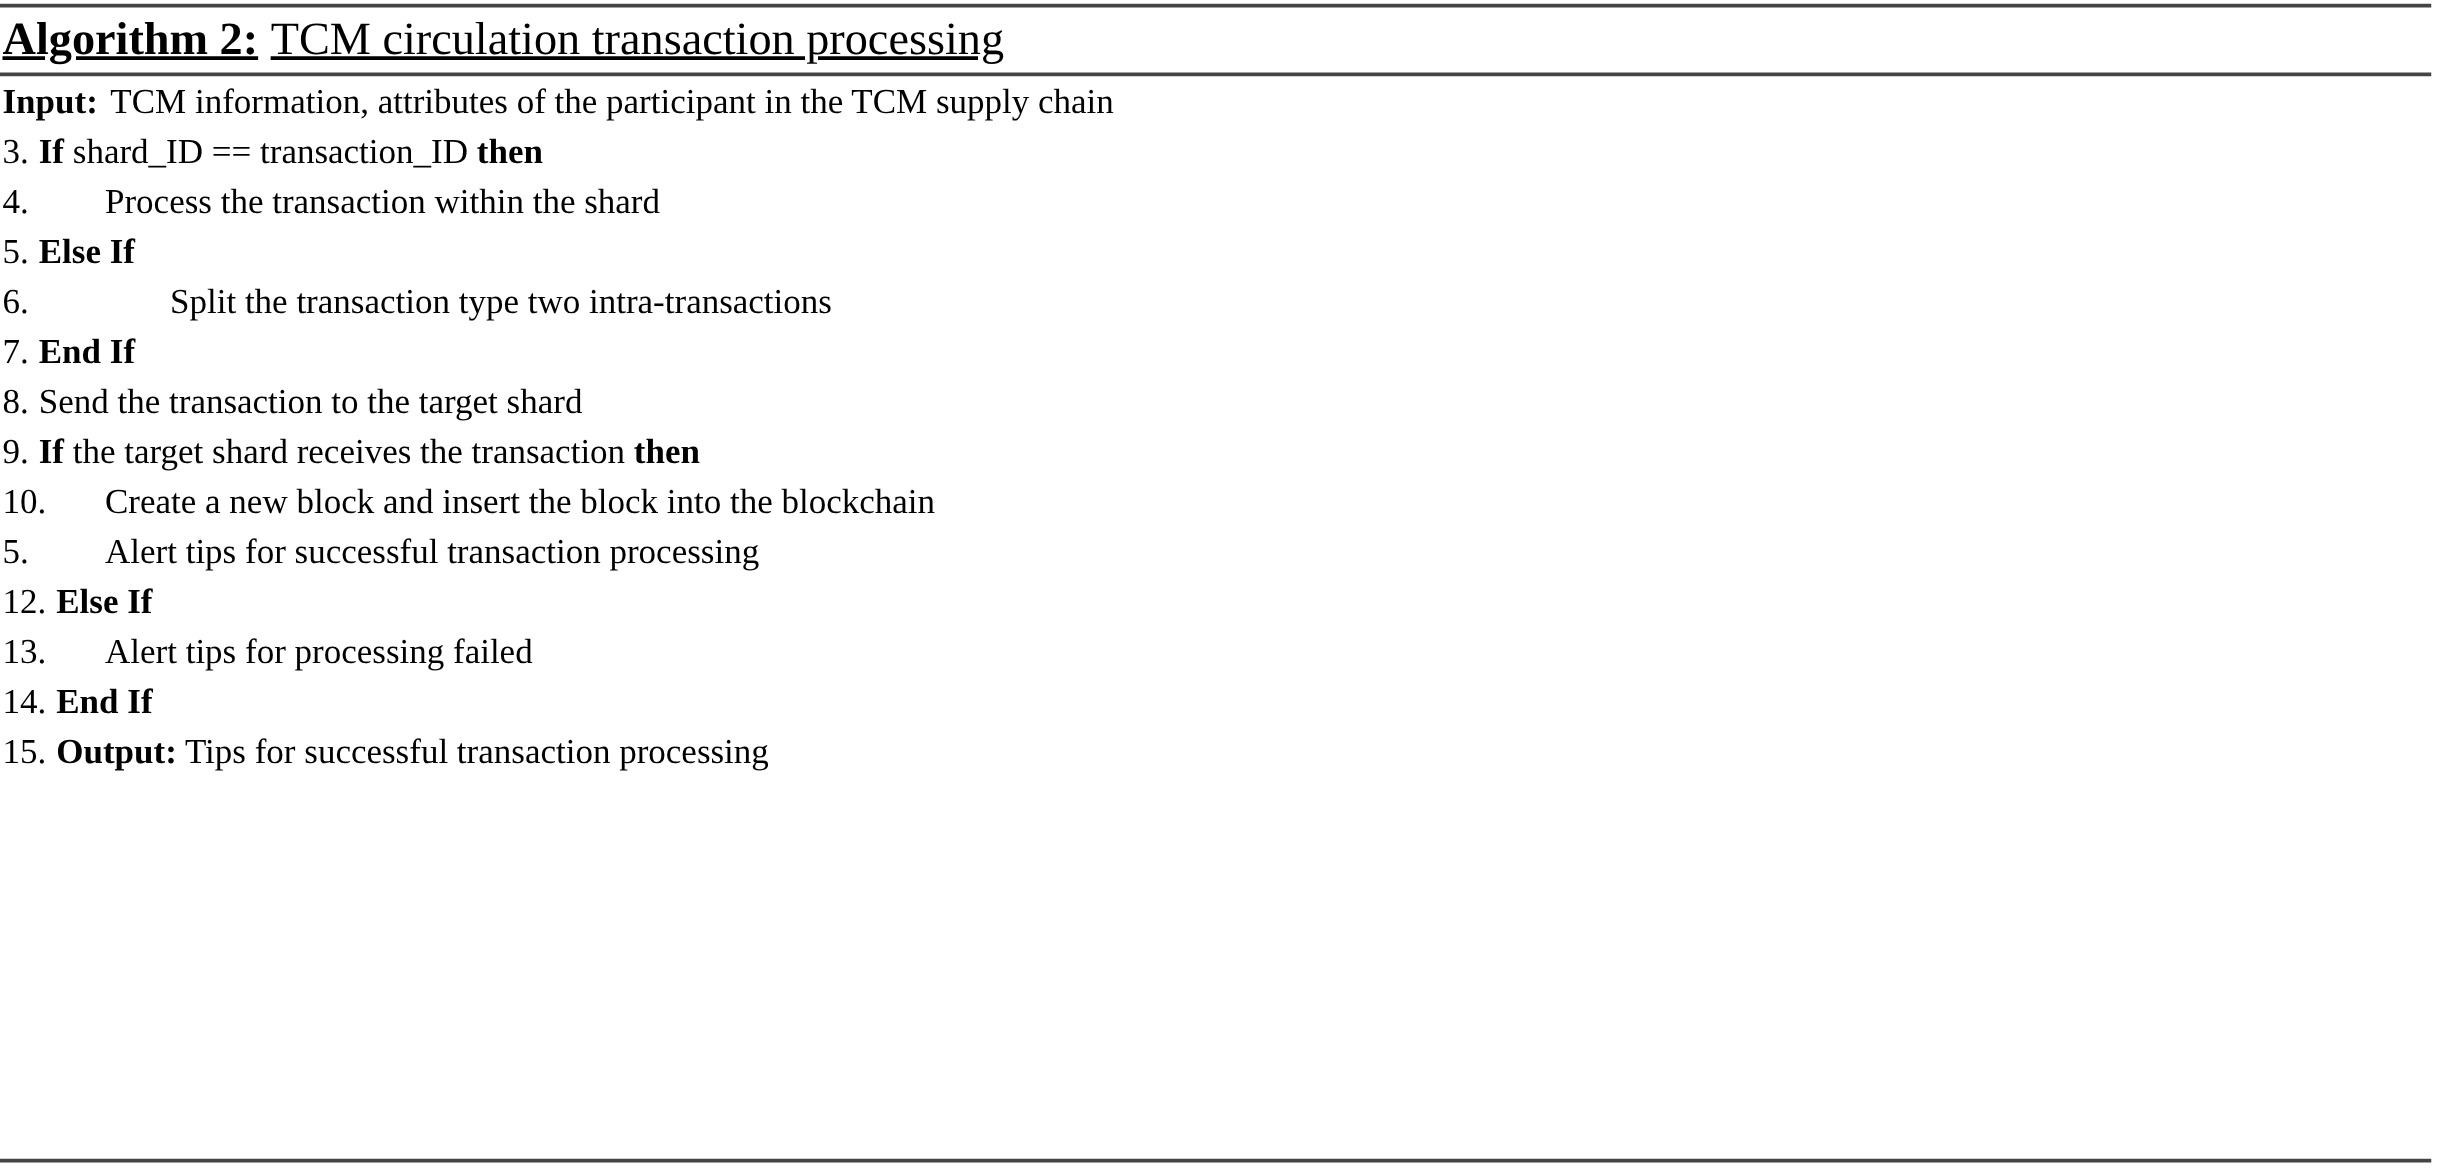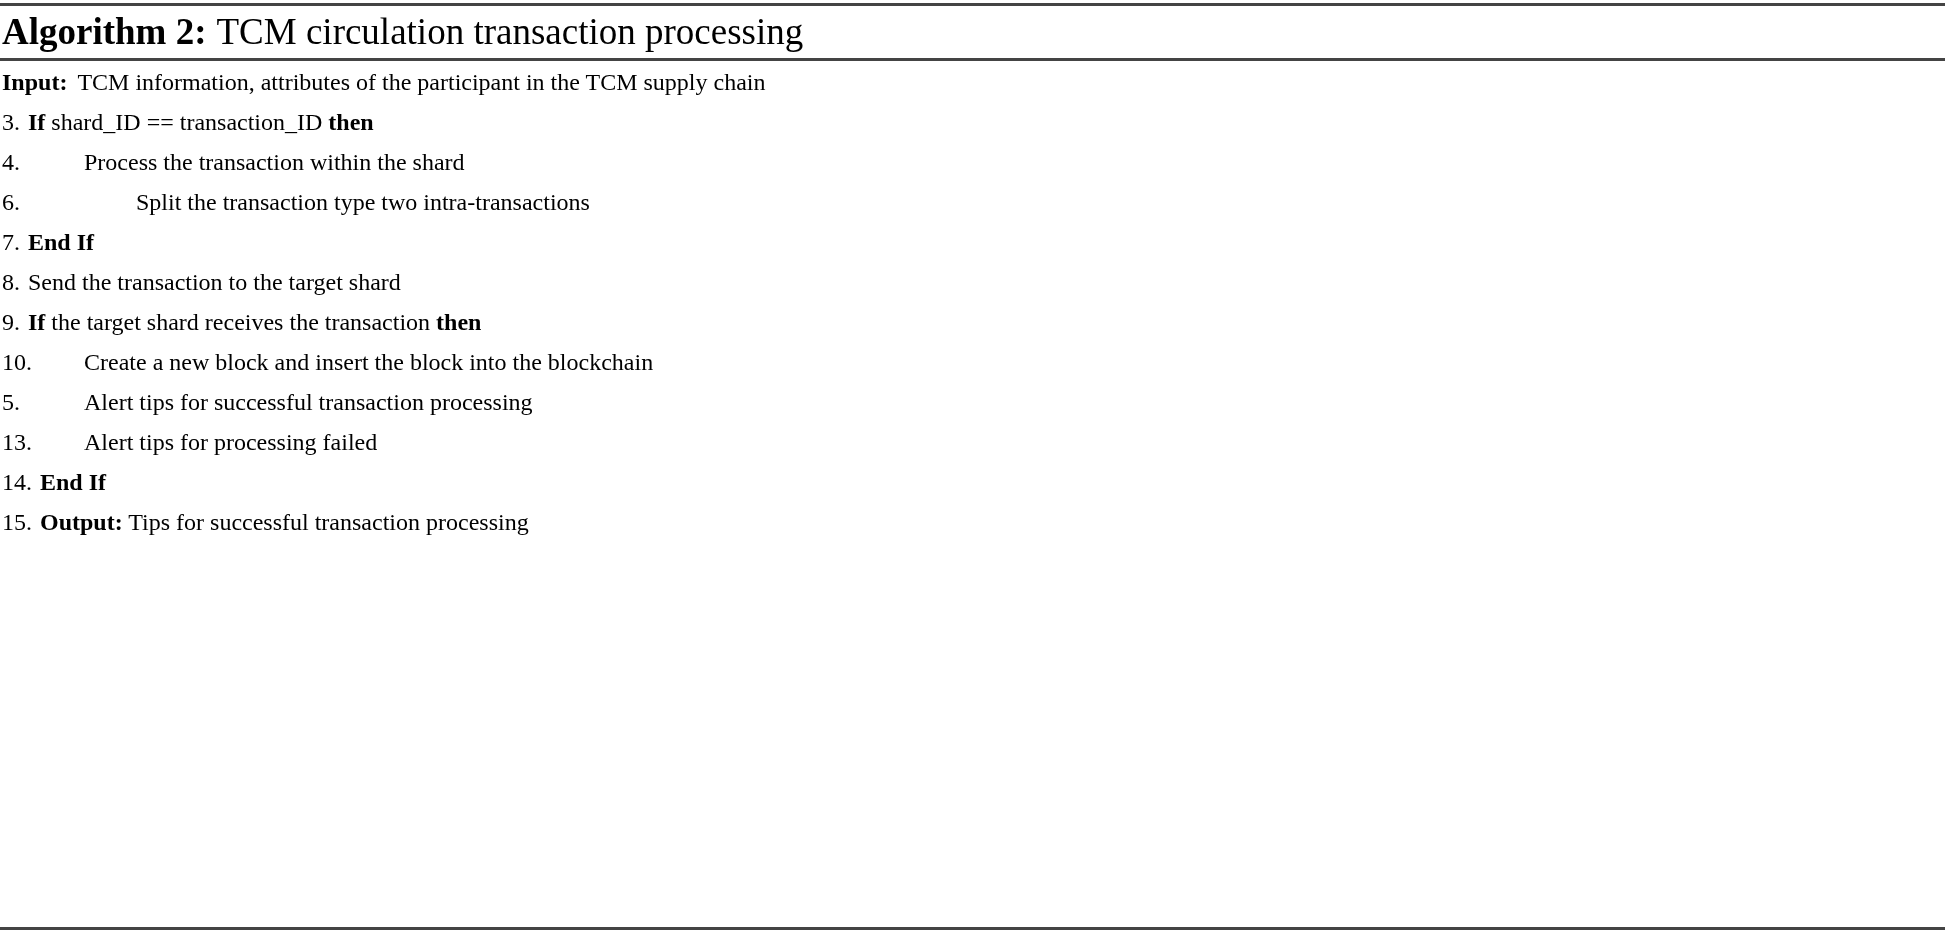--- a/index.html
+++ b/index.html
@@ -52,40 +52,41 @@
 
   
   .algo-caption {
     position: absolute;
     left: 2px;
     top: 9px;
     height: 46px;
     line-height: 46px;
     font-size: 37px;
     white-space: nowrap;
+    text-decoration: underline;
   }
   .algo-caption .caption-label {
     font-weight: bold;
   }
   .algo-caption .caption-title {
     font-weight: normal;
   }
 
   
   .algo-body {
     position: absolute;
     left: 2px;
     top: 62px;
     width: 1945px;
   }
 
   .algo-line {
     height: 40px;
     line-height: 40px;
-    font-size: 24px;
+    font-size: 28px;
     white-space: nowrap;
     display: block;
   }
 
   .ln {
     display: inline-block;
     font-weight: normal;
     vertical-align: baseline;
   }
   
@@ -113,26 +114,28 @@
 
   <div class="algo-body">
 
     <div class="algo-line indent-0">
       <span class="kw">Input:</span><span class="sp"></span><span class="txt">TCM information, attributes of the participant in the TCM supply chain</span>
     </div>
 
     <div id="algo-lines-host">
         <div class="algo-line indent-0"><span class="ln">3.</span><span class="kw">If</span><span class="txt"> shard_ID == transaction_ID </span><span class="kw">then</span></div>
         <div class="algo-line indent-1"><span class="ln">4.</span><span class="txt">Process the transaction within the shard</span></div>
+        <div class="algo-line indent-0"><span class="ln">5.</span><span class="kw">Else If</span></div>
         <div class="algo-line indent-2"><span class="ln">6.</span><span class="txt">Split the transaction type two intra-transactions</span></div>
         <div class="algo-line indent-0"><span class="ln">7.</span><span class="kw">End If</span></div>
         <div class="algo-line indent-0"><span class="ln">8.</span><span class="txt">Send the transaction to the target shard</span></div>
         <div class="algo-line indent-0"><span class="ln">9.</span><span class="kw">If</span><span class="txt"> the target shard receives the transaction </span><span class="kw">then</span></div>
         <div class="algo-line indent-1"><span class="ln">10.</span><span class="txt">Create a new block and insert the block into the blockchain</span></div>
         <div class="algo-line indent-1"><span class="ln">5.</span><span class="txt">Alert tips for successful transaction processing</span></div>
+        <div class="algo-line indent-0"><span class="ln">12.</span><span class="kw">Else If</span></div>
         <div class="algo-line indent-1"><span class="ln">13.</span><span class="txt">Alert tips for processing failed</span></div>
         <div class="algo-line indent-0"><span class="ln">14.</span><span class="kw">End If</span></div>
         <div class="algo-line indent-0"><span class="ln">15.</span><span class="kw">Output:</span><span class="txt"> Tips for successful transaction processing</span></div>
       </div>
 
   </div>
 
   <div class="rule rule-bottom" style="background: rgb(68, 68, 68);"></div>
 
 </div>

